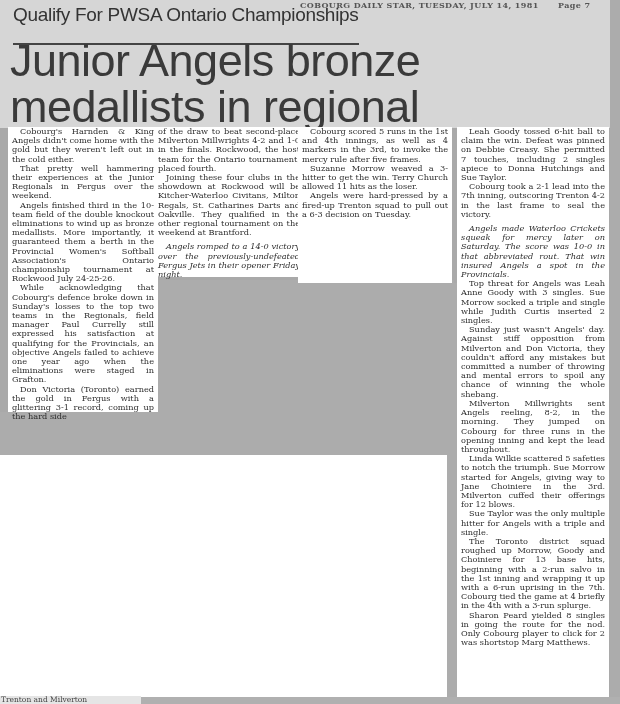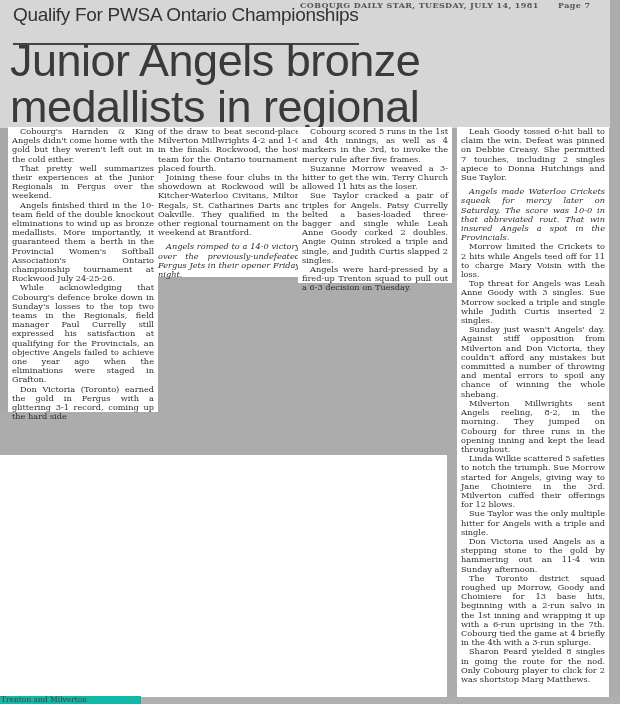--- a/index.html
+++ b/index.html
@@ -42,21 +42,21 @@
   #col3 { left: 298px; top: 127px; width: 154px; height: 156px; }
   #col4 { left: 457px; top: 127px; width: 152px; height: 570px; }
   .gray-block { position: absolute; background: #acacac; }
   #white-block {
     position: absolute; left: 0; top: 455px; width: 447px; height: 243px; background: #ffffff;
   }
   .footer-strip {
     position: absolute; left: 0; top: 697px; width: 620px; height: 7px; background: #b0b0b0;
   }
   .footer-text {
-    position: absolute; left: 0; top: 696px; width: 140px; height: 8px; background: #14b8a6;
+    position: absolute; left: 0; top: 696px; width: 140px; height: 8px; background: #e5e5e5;
     font-family: "DejaVu Serif", serif; font-size: 7.5px; line-height: 8px; color: #444;
     white-space: nowrap; overflow: hidden; padding-left: 1px;
   }
 </style>
 </head>
 <body>
 
 <div id="paper-top" class="paper"></div>
 
 <div class="masthead">
@@ -67,49 +67,47 @@
 <div class="kicker">Qualify For PWSA Ontario Championships</div>
 <h1 class="headline">Junior Angels bronze medallists in regional elimination tourney</h1>
 
 <div class="gray-block" style="left:154px; top:280px; width:300px; height:175px;"></div>
 <div class="gray-block" style="left:0; top:412px; width:160px; height:45px;"></div>
 <div class="gray-block" style="left:447px; top:283px; width:12px; height:420px;"></div>
 <div class="gray-block" style="left:610px; top:0; width:10px; height:704px;"></div>
 
 <div id="col1" class="col">
   <p>Cobourg's Harnden &amp; King Angels didn't come home with the gold but they weren't left out in the cold either.</p>
-  <p>That pretty well summarizes their experiences at the Junior Regionals in Fergus over the weekend.</p>
+  <p>That pretty well hammering their experiences at the Junior Regionals in Fergus over the weekend.</p>
   <p>Angels finished third in the 10-team field of the double knockout eliminations to wind up as bronze medallists. More importantly, it guaranteed them a berth in the Provincial Women's Softball Association's Ontario championship tournament at Rockwood July 24-25-26.</p>
   <p>While acknowledging that Cobourg's defence broke down in Sunday's losses to the top two teams in the Regionals, field manager Paul Currelly still expressed his satisfaction at qualifying for the Provincials, an objective Angels failed to achieve one year ago when the eliminations were staged in Grafton.</p>
   <p>Don Victoria (Toronto) earned the gold in Fergus with a glittering 3-1 record, coming up the hard side</p>
 </div>
 
 <div id="col2" class="col">
   <p style="text-indent:0">of the draw to beat second-place Milverton Millwrights 4-2 and 1-0 in the finals. Rockwood, the host team for the Ontario tournament, placed fourth.</p>
   <p>Joining these four clubs in the showdown at Rockwood will be Kitcher-Waterloo Civitans, Milton Regals, St. Catharines Darts and Oakville. They qualified in the other regional tournament on the weekend at Brantford.</p>
   <p class="gap">Angels romped to a 14-0 victory over the previously-undefeated Fergus Jets in their opener Friday night.</p>
 </div>
 
 <div id="col3" class="col">
   <p>Cobourg scored 5 runs in the 1st and 4th innings, as well as 4 markers in the 3rd, to invoke the mercy rule after five frames.</p>
   <p>Suzanne Morrow weaved a 3-hitter to get the win. Terry Church allowed 11 hits as the loser.</p>
-  <p>Sue Taylor cracked a pair of triples for Angels. Patsy Currelly belted a bases-loaded three-bagger and single while Leah Anne Goody corked 2 doubles. Angie Quinn stroked a triple and single, and Judith Curtis slapped 2 singles.</p>
   <p>Angels were hard-pressed by a fired-up Trenton squad to pull out a 6-3 decision on Tuesday.</p>
 </div>
 
 <div id="col4" class="col">
   <p>Leah Goody tossed 6-hit ball to claim the win. Defeat was pinned on Debbie Creasy. She permitted 7 touches, including 2 singles apiece to Donna Hutchings and Sue Taylor.</p>
+  <p>Cobourg took a 2-1 lead into the 7th inning, outscoring Trenton 4-2 in the last frame to seal the victory.</p>
   <p class="gap">Angels made Waterloo Crickets squeak for mercy later on Saturday. The score was 10-0 in that abbreviated rout. That win insured Angels a spot in the Provincials.</p>
-  <p>Morrow limited the Crickets to 2 hits while Angels teed off for 11 to charge Mary Voisin with the loss.</p>
   <p>Top threat for Angels was Leah Anne Goody with 3 singles. Sue Morrow socked a triple and single while Judith Curtis inserted 2 singles.</p>
   <p>Sunday just wasn't Angels' day. Against stiff opposition from Milverton and Don Victoria, they couldn't afford any mistakes but committed a number of throwing and mental errors to spoil any chance of winning the whole shebang.</p>
   <p>Milverton Millwrights sent Angels reeling, 8-2, in the morning. They jumped on Cobourg for three runs in the opening inning and kept the lead throughout.</p>
   <p>Linda Wilkie scattered 5 safeties to notch the triumph. Sue Morrow started for Angels, giving way to Jane Choiniere in the 3rd. Milverton cuffed their offerings for 12 blows.</p>
   <p>Sue Taylor was the only multiple hitter for Angels with a triple and single.</p>
-  <p>Don Victoria used Angels as a stepping stone to the gold by hammering out an 11-4 win Sunday afternoon.</p>
   <p>The Toronto district squad roughed up Morrow, Goody and Choiniere for 13 base hits, beginning with a 2-run salvo in the 1st inning and wrapping it up with a 6-run uprising in the 7th. Cobourg tied the game at 4 briefly in the 4th with a 3-run splurge.</p>
   <p>Sharon Peard yielded 8 singles in going the route for the nod. Only Cobourg player to click for 2 was shortstop Marg Matthews.</p>
 </div>
 
 <div id="white-block"></div>
 
 <div class="footer-strip"></div>
 <div class="footer-text">Trenton and Milverton</div>
 
 </body></html>

